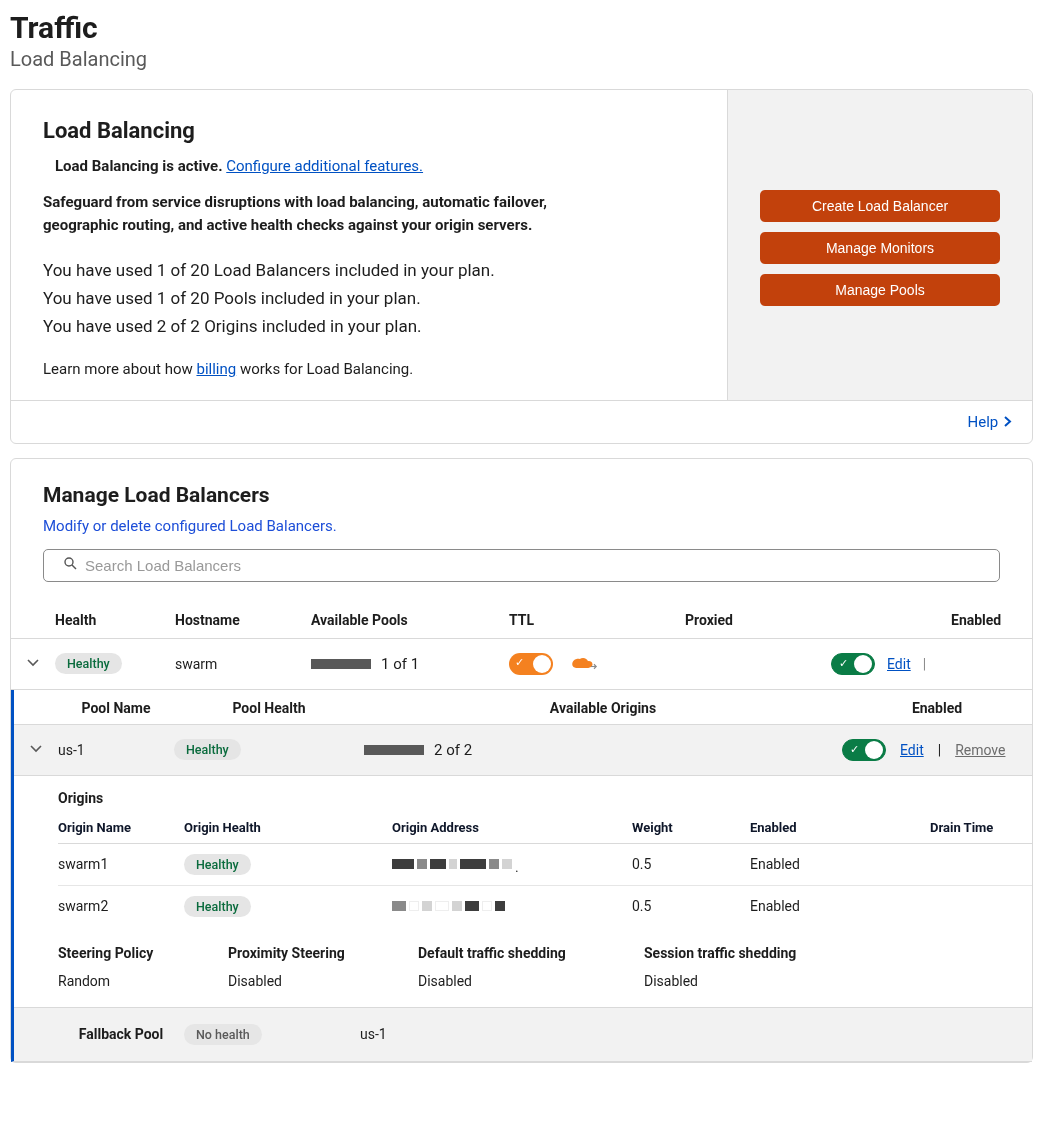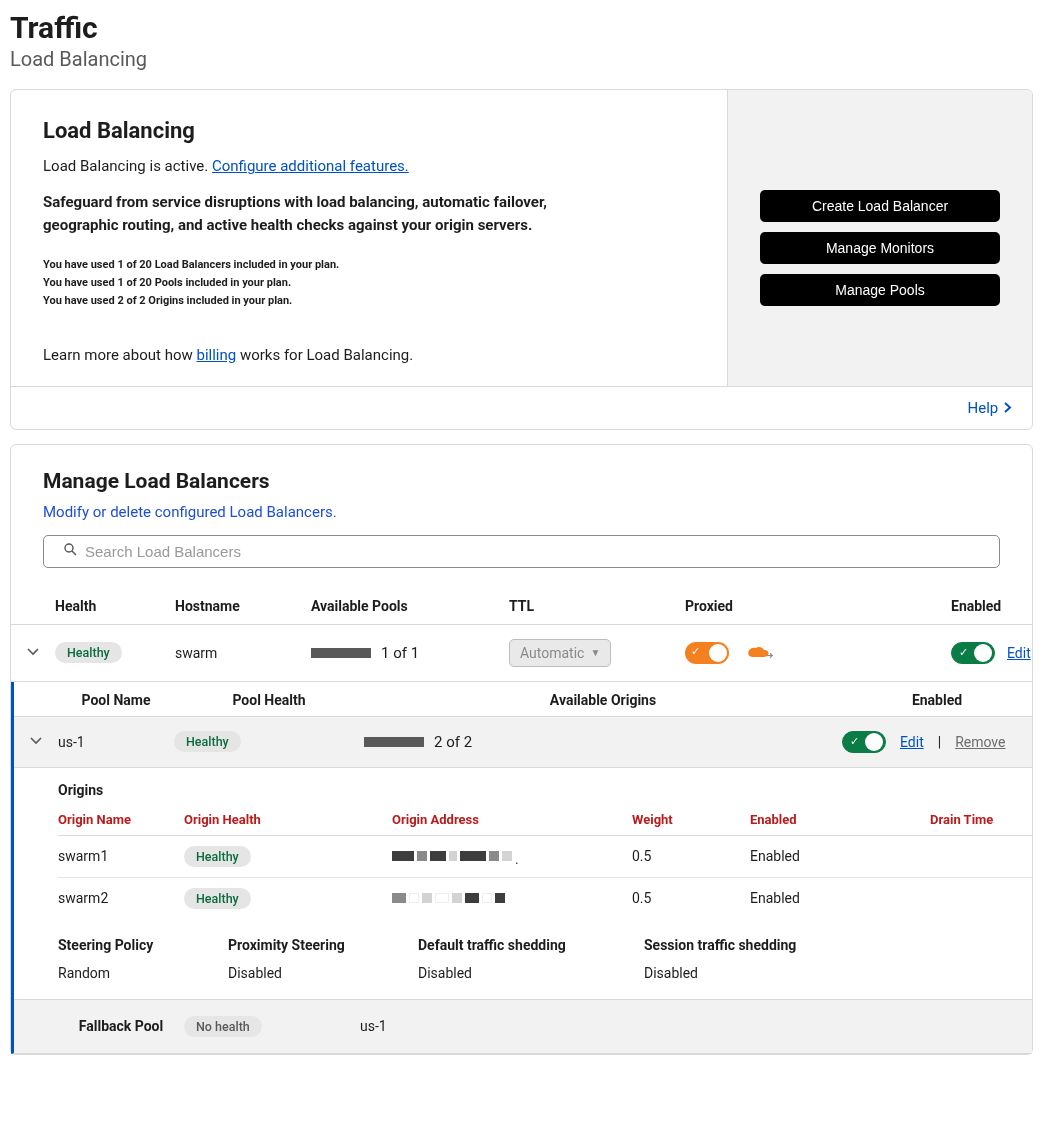--- a/index.html
+++ b/index.html
@@ -29,29 +29,29 @@
     border-left: 1px solid #d9d9d9;
     background: #f2f2f2;
     border-top-right-radius: 6px;
     padding: 100px 32px 20px 32px;
     display: flex;
     flex-direction: column;
     gap: 10px;
   }
   .lb-left h2 { font-size: 22px; font-weight: 700; margin: 0 0 14px 0; }
   .status-line { font-size: 15px; margin-bottom: 16px; }
-  .status-line .bold { font-weight: 400; }
+  .status-line .bold { font-weight: 700; margin-left: 12px; }
   .link { color: #0051c3; text-decoration: underline; cursor: pointer; }
   .desc { font-size: 15px; line-height: 1.55; color: #1d1d1d; margin-bottom: 18px; max-width: 560px; font-weight: bold; }
-  .usage { font-size: 11px; font-weight: 700; line-height: 1.65; margin-bottom: 36px; }
+  .usage { font-size: 17px; font-weight: 400; line-height: 1.65; margin-bottom: 20px; }
   .learn { font-size: 15px; }
 
   .btn-primary {
     display: block; width: 100%; text-align: center;
-    background: #000000; color: #fff; border: none;
+    background: #c2410c; color: #fff; border: none;
     border-radius: 5px; padding: 8px 10px; font-size: 14px;
     font-weight: 400; cursor: pointer;
   }
 
   .help-bar {
     border-top: 1px solid #d9d9d9;
     text-align: right;
     padding: 12px 20px;
     color: #0051c3;
     font-size: 15px;
@@ -160,21 +160,21 @@
     padding: 14px 0;
     border-bottom: 1px solid #d9d9d9;
     font-size: 14px;
   }
   .pool-actions { display: flex; align-items: center; gap: 14px; }
 
   .orig-section { padding: 14px 0 0 44px; background: #fff; }
   .orig-title { font-weight: 700; font-size: 14px; margin-bottom: 8px; }
   .orig-header {
     grid-template-columns: 126px 208px 240px 118px 180px 1fr;
-    font-weight: 700; font-size: 13px; color: #b91c1c;
+    font-weight: 700; font-size: 13px; color: #0f172a;
     padding: 6px 0 8px 0;
     border-bottom: 1px solid #d9d9d9;
   }
   .orig-row {
     grid-template-columns: 126px 208px 240px 118px 180px 1fr;
     font-size: 14px;
     padding: 10px 0;
     border-bottom: 1px solid #e6e6e6;
   }
   .orig-row:last-child { border-bottom: none; }
@@ -283,26 +283,20 @@
       <div class="col-expand chev">
         <svg viewBox="0 0 14 14">
             <path d="M2 5 L7 10 L12 5"></path>
           </svg>
       </div>
       <div><span class="pill pill-healthy">Healthy</span></div>
       <div>swarm</div>
       <div class="bar-wrap">
         <span class="bar"></span>
         <span class="bar-label">1 of 1</span>
-      </div>
-      <div>
-        <div class="ttl-select">
-          <span>Automatic</span>
-          <span class="tri">▼</span>
-        </div>
       </div>
       <div class="proxied-cell">
         <div class="toggle toggle-orange">
           <span class="check">✓</span>
           <span class="knob"></span>
         </div>
         <span class="cloud-icon">
           <svg viewBox="0 0 40 24">
             <path d="M28 16c1 0 6-1 6-5s-5-5-6-4c-1-4-7-6-11-3-5-1-10 2-10 7 0 4 4 5 6 5z" fill="#f48120"></path>
             <line x1="32" y1="14" x2="39" y2="14" stroke="#8a8a8a" stroke-width="1.5"></line>

